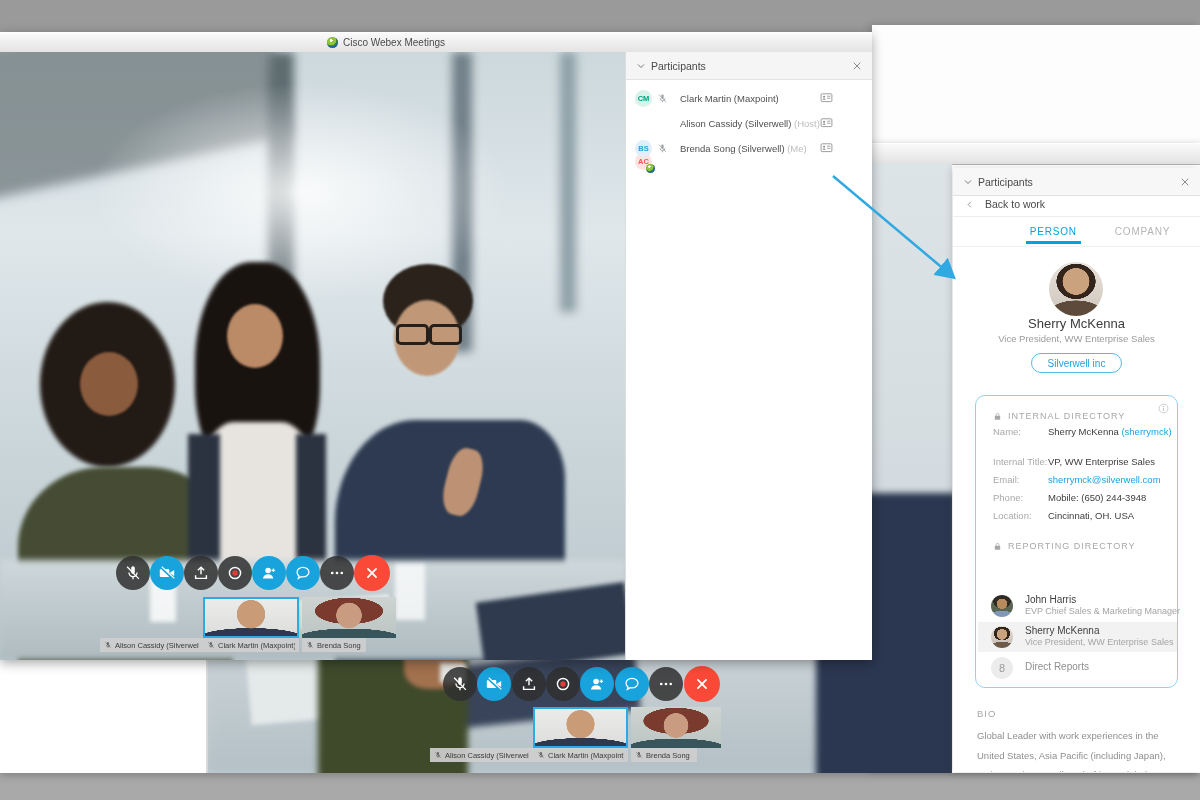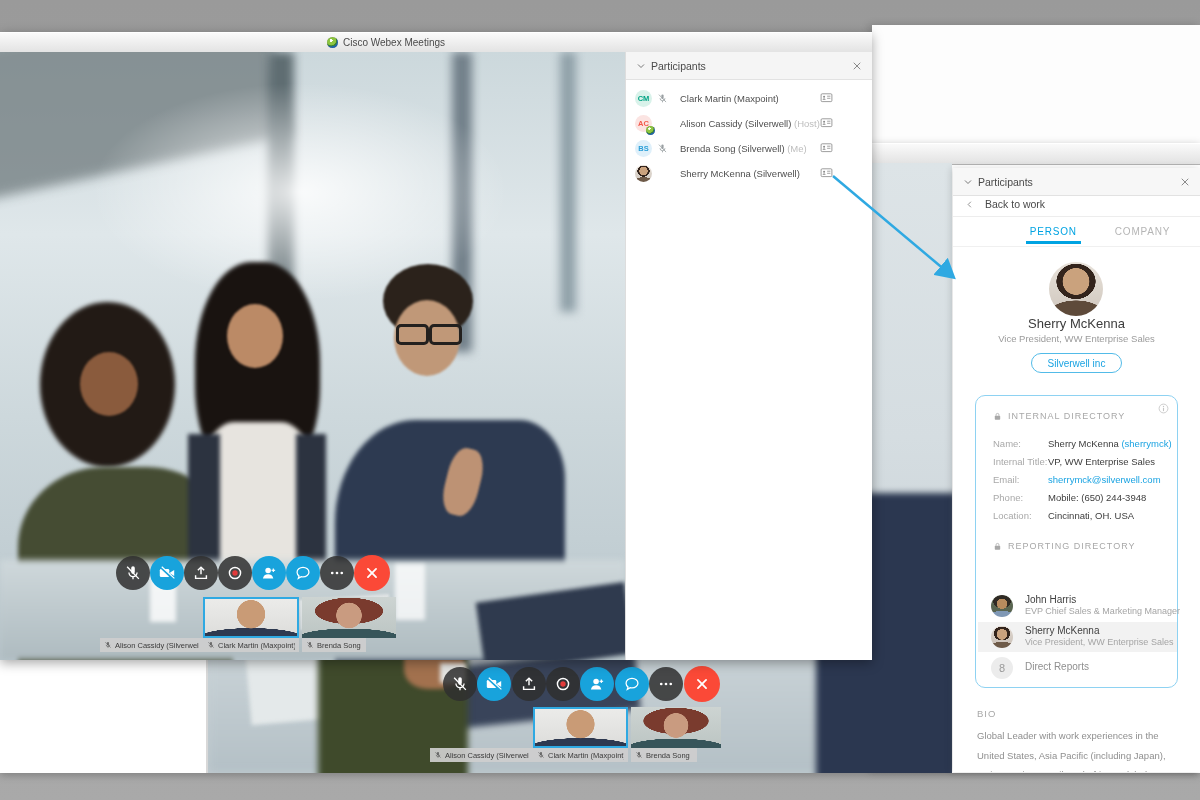--- a/index.html
+++ b/index.html
@@ -54,21 +54,21 @@
   .plist{left:625px;top:20px;width:247px;height:608px;background:#fff;border-left:1px solid #ddd;box-sizing:border-box;}
   .panel-head{height:28px;background:#f5f5f5;border-bottom:1px solid #e2e2e2;
     display:flex;align-items:center;font-size:10.5px;color:#4a4a4a;padding:0 10px;box-sizing:border-box;}
   .panel-head .grow{flex:1;}
   .chev{width:10px;height:10px;color:#6a6a6a;margin-right:5px;}
   .xicon{width:10px;height:10px;color:#5a5a5a;}
   .prow{position:absolute;left:0;width:247px;height:25px;padding-left:48px;}
   .pavatar{position:absolute;left:9px;top:4px;width:17px;height:17px;border-radius:50%;
     font-size:7.5px;font-weight:bold;display:flex;align-items:center;justify-content:center;}
   .av-teal{background:#d9f2ea;color:#00a384;}
-  .av-red{background:#fbe4e2;color:#f2594b;}
+  .av-red{background:#fbe4e2;color:#f2594b;margin-top:38px;}
   .av-blue{background:#dff0fa;color:#2b9fd8;}
   .av-photo{background:
     radial-gradient(circle at 50% 36%,#caa27d 0 30%,rgba(0,0,0,0) 31%),
     radial-gradient(ellipse 60% 54% at 50% 36%,#33241c 0 60%,rgba(0,0,0,0) 61%),
     radial-gradient(ellipse 86% 46% at 50% 100%,#6e5a48 0 62%,rgba(0,0,0,0) 63%),
     linear-gradient(180deg,#e8e2da,#cfc6bd);}
   .badge{position:absolute;right:-3px;bottom:-3px;width:9px;height:9px;}
   .pmute{position:absolute;left:31px;top:7px;width:11px;height:11px;color:#9aa0a3;}
   .pname{position:absolute;left:54px;top:7px;font-size:9.5px;color:#4f4f4f;white-space:nowrap;}
   .psuffix{color:#bdbdbd;}
@@ -437,27 +437,20 @@
         <div class="pavatar av-blue">BS</div>
         <svg class="pmute" viewBox="0 0 20 20">
             <use href="#i-mic-off"></use>
           </svg>
         <div class="pname"><span>Brenda Song (Silverwell)</span> <span class="psuffix">(Me)</span></div>
         <svg class="cardicon" viewBox="0 0 20 20">
             <use href="#i-card"></use>
           </svg>
       </div>
 
-      <div class="prow" style="top:109px;">
-        <div class="pavatar av-photo"></div>
-        <div class="pname"><span>Sherry McKenna (Silverwell)</span></div>
-        <svg class="cardicon" viewBox="0 0 20 20">
-            <use href="#i-card"></use>
-          </svg>
-      </div>
     </div>
   </div>
 
   <div class="abs dpanel">
     <div class="panel-head" style="background:#f7f7f7;">
       <svg class="chev" viewBox="0 0 20 20">
           <use href="#i-chev-down"></use>
         </svg>
       <span>Participants</span>
       <span class="grow"></span>
@@ -488,21 +481,21 @@
           <use href="#i-info"></use>
         </svg>
 
       <div class="sechead" style="left:17px;top:15px;">
         <svg class="lock" viewBox="0 0 20 20">
             <use href="#i-lock"></use>
           </svg>
         <span>INTERNAL DIRECTORY</span>
       </div>
 
-      <div class="frow" style="top:42px;">
+      <div class="frow" style="top:30px;">
         <span class="flabel">Name:</span>
         <span class="fvalue"><span>Sherry McKenna</span> <span class="blue-t">(sherrymck)</span></span>
       </div>
       <div class="frow" style="top:60px;">
         <span class="flabel">Internal Title:</span>
         <span class="fvalue">VP, WW Enterprise Sales</span>
       </div>
       <div class="frow" style="top:78px;">
         <span class="flabel">Email:</span>
         <span class="fvalue blue-t">sherrymck@silverwell.com</span>

